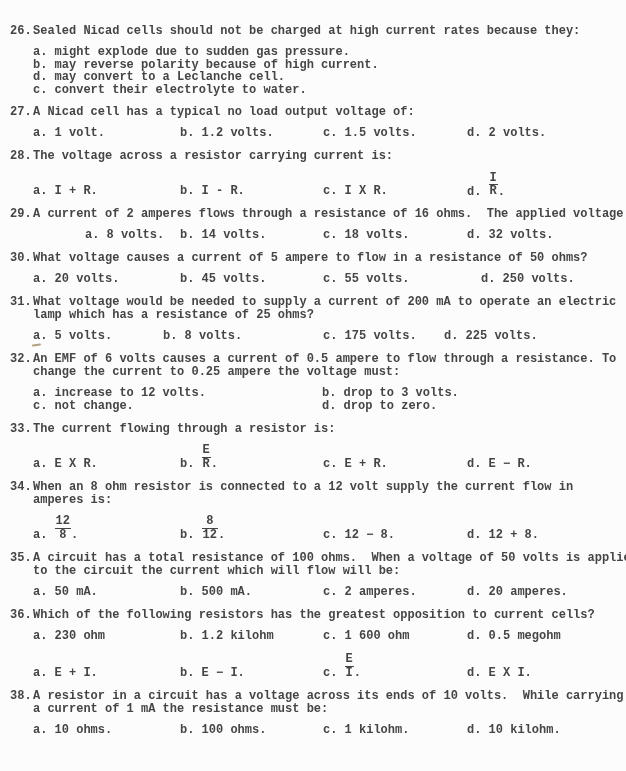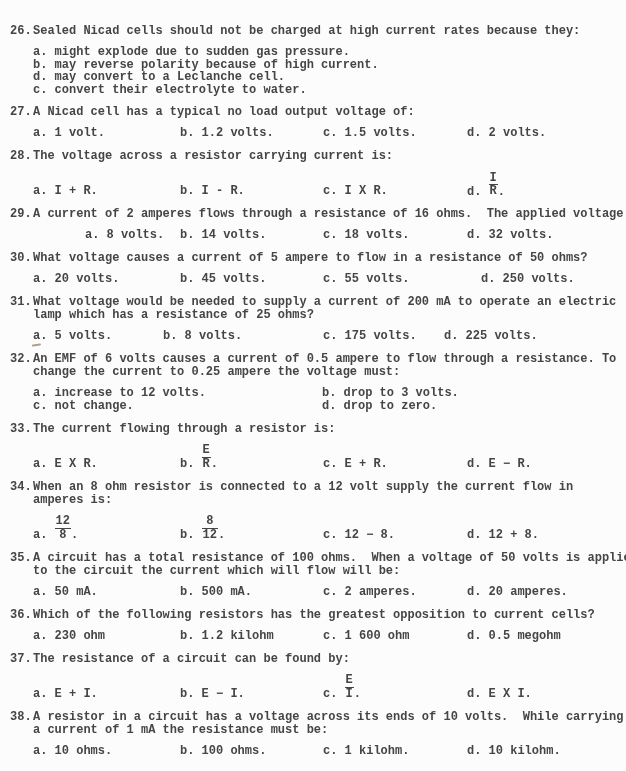--- a/index.html
+++ b/index.html
@@ -150,21 +150,20 @@
       <div class="opts">
         <div class="opts-row">
           <span class="opt" style="left: 0px;"><span class="opt-text">a. 230 ohm</span></span>
           <span class="opt" style="left: 147px;"><span class="opt-text">b. 1.2 kilohm</span></span>
           <span class="opt" style="left: 290px;"><span class="opt-text">c. 1 600 ohm</span></span>
           <span class="opt" style="left: 434px;"><span class="opt-text">d. 0.5 megohm</span></span>
         </div>
       </div>
     </div>
     <div class="q">
-      <div class="stem-line"><span class="qnum">37.</span><span class="stem-text">The resistance of a circuit can be found by:</span></div>
       <div class="opts">
         <div class="opts-row tall">
           <span class="opt" style="left: 0px;"><span class="opt-text">a. E + I.</span></span>
           <span class="opt" style="left: 147px;"><span class="opt-text">b. E − I.</span></span>
           <span class="opt" style="left: 290px;"><span class="opt-label">c. </span><span class="frac"><span class="num">E</span><span class="den">I</span></span><span class="opt-suffix">.</span></span>
           <span class="opt" style="left: 434px;"><span class="opt-text">d. E X I.</span></span>
         </div>
       </div>
     </div>
     <div class="q">

